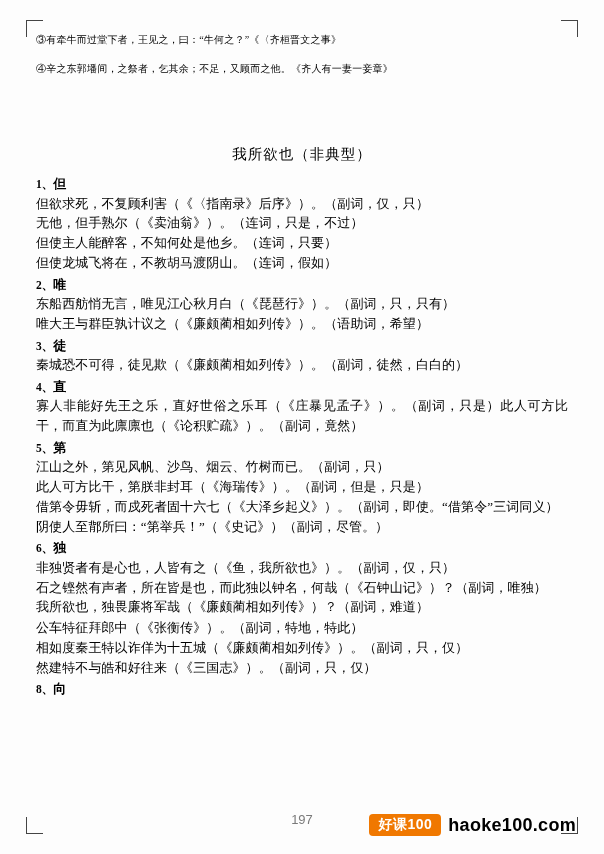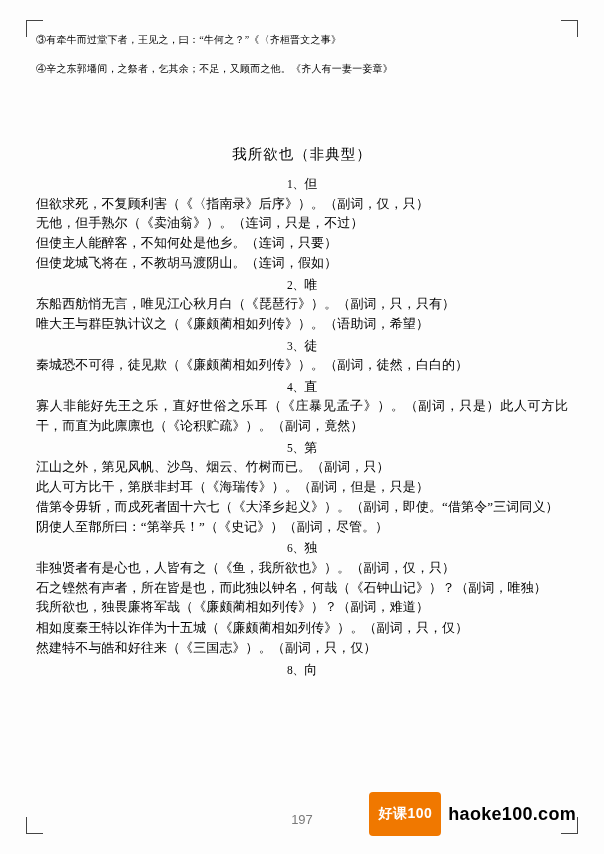--- a/index.html
+++ b/index.html
@@ -53,24 +53,23 @@
     text-align: center;
     font-size: 14.5px;
     margin: 10px 0 10px 0;
     letter-spacing: 1px;
   }
   .entry {
     margin-bottom: 1px;
   }
   .entry-head {
     font-size: 13px;
-    font-weight: normal;
+    font-weight: bold;
     line-height: 1.5;
     margin-top: 2px;
-    text-align: center;
   }
   .entry-head .num {
     font-size: 11.5px;
   }
   .example {
     font-size: 13px;
     line-height: 1.52;
     text-align: justify;
     letter-spacing: 0.1px;
   }
@@ -93,21 +92,21 @@
     display: flex;
     align-items: center;
     gap: 7px;
   }
   .wm-badge {
     background: #f07800;
     color: #ffffff;
     font-family: "Liberation Sans", sans-serif;
     font-size: 14px;
     font-weight: bold;
-    padding: 13px 9px;
+    padding: 2px 9px;
     border-radius: 4px;
     letter-spacing: 0.5px;
   }
   .wm-text {
     color: #000000;
     font-family: "Liberation Sans", sans-serif;
     font-size: 18px;
     font-weight: bold;
     letter-spacing: 0.3px;
   }
@@ -164,20 +163,21 @@
     </div>
 
     <div class="entry">
       <div class="entry-head"><span class="num">6、</span><span>独</span></div>
       <div class="example">非独贤者有是心也，人皆有之（《鱼，我所欲也》）。（副词，仅，只）</div>
       <div class="example">石之铿然有声者，所在皆是也，而此独以钟名，何哉（《石钟山记》）？（副词，唯独）</div>
       <div class="example">我所欲也，独畏廉将军哉（《廉颇蔺相如列传》）？（副词，难道）</div>
     </div>
 
     <div class="entry">
+      <div class="example">公车特征拜郎中（《张衡传》）。（副词，特地，特此）</div>
       <div class="example">相如度秦王特以诈佯为十五城（《廉颇蔺相如列传》）。（副词，只，仅）</div>
       <div class="example">然建特不与皓和好往来（《三国志》）。（副词，只，仅）</div>
     </div>
 
     <div class="entry">
       <div class="entry-head"><span class="num">8、</span><span>向</span></div>
     </div>
 
   </div>
 

